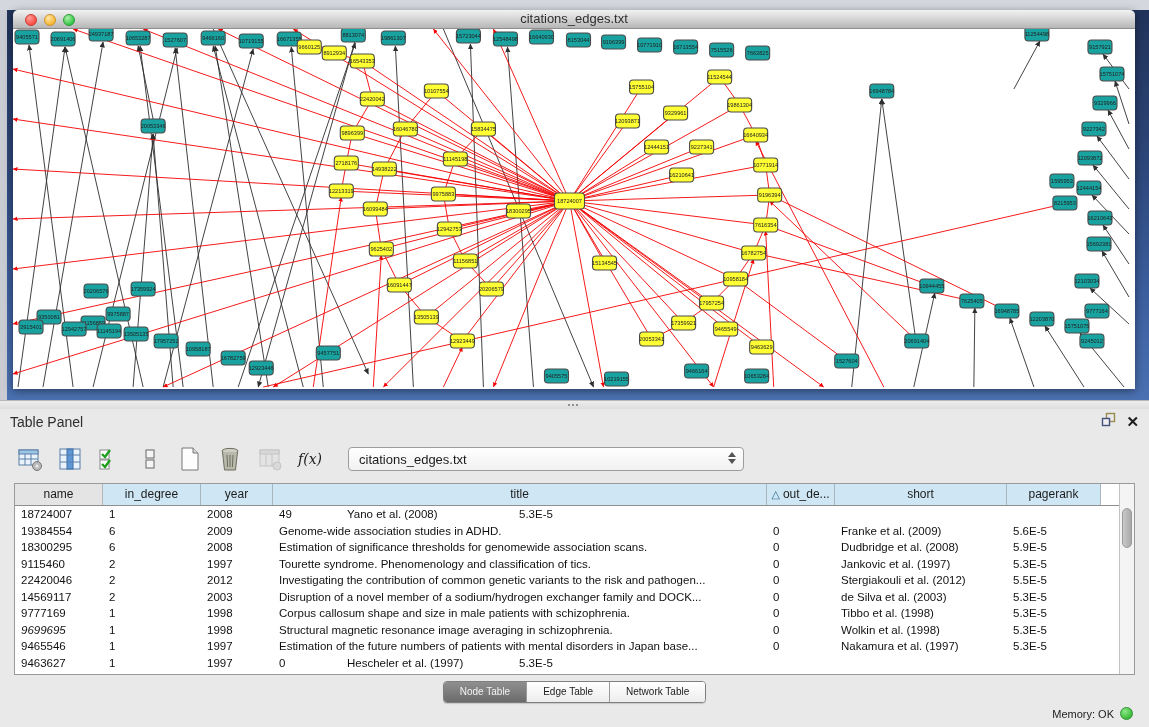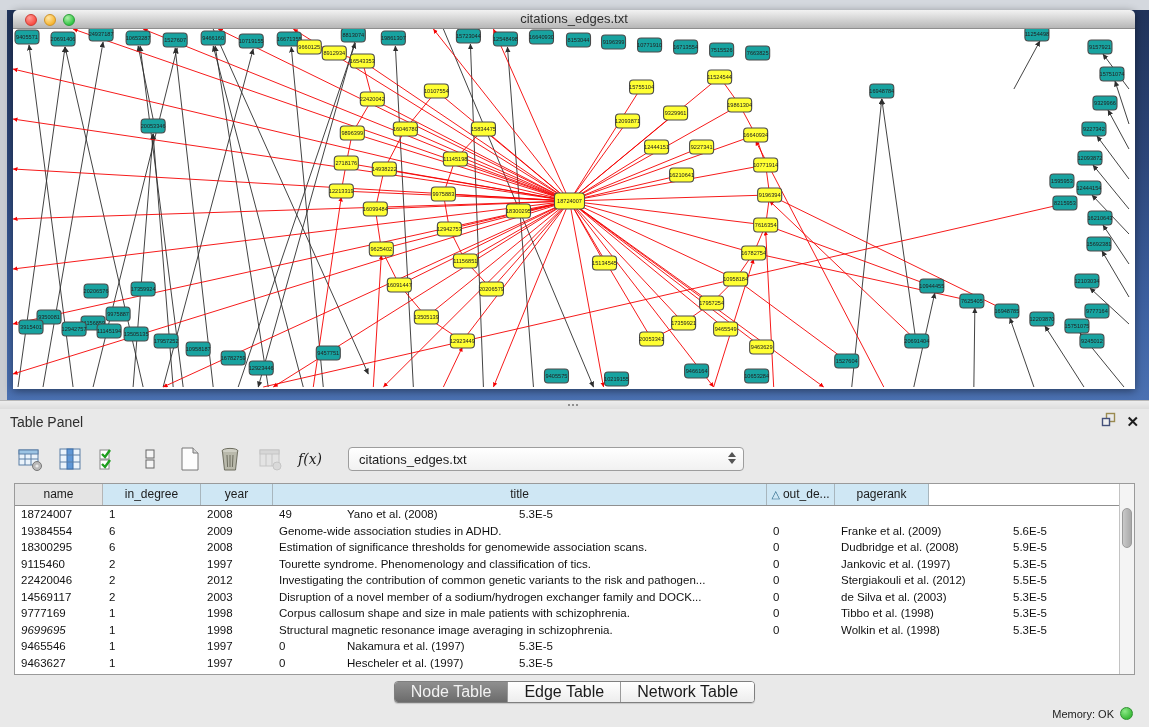--- a/index.html
+++ b/index.html
@@ -62,21 +62,21 @@
   .tr { display:flex; height:16.5px; }
   .td { font-size:11.5px; color:#111; line-height:16px; padding-left:6px;
     overflow:hidden; white-space:nowrap; }
   .vscroll { width:15px; border-left:1px solid #c3c3c3; background:#f4f4f4; position:relative; }
   .vthumb { position:absolute; left:2px; top:24px; width:10px; height:40px;
     background:linear-gradient(90deg,#c9c9c9,#a9a9a9); border-radius:5px; border:1px solid #9a9a9a; }
 
   .tabsrow { position:absolute; left:0; top:272px; width:1149px; text-align:center; }
   .seg { display:inline-flex; border:1px solid #7f7f7f; border-radius:4px; overflow:hidden;
     background:#fff; box-shadow:0 1px 1px rgba(0,0,0,.15); }
-  .seg-tab { padding:2px 16px; font-size:16px; color:#1a1a1a; line-height:16px;
+  .seg-tab { padding:2px 16px; font-size:10px; color:#1a1a1a; line-height:16px;
     background:linear-gradient(180deg,#ffffff,#ededed); border-left:1px solid #9a9a9a; }
   .seg-tab:first-child { border-left:none; }
   .seg-tab.active { background:linear-gradient(180deg,#8f8f8f,#6b6b6b); color:#f2f2f2; }
 
   .statusbar { position:absolute; left:0; top:296px; width:1149px; height:22px; }
   .mem { position:absolute; right:16px; top:2px; display:flex; align-items:center; gap:6px; }
   .mem-label { font-size:11px; color:#222; }
   .mem-dot { width:13px; height:13px; border-radius:50%; border:1px solid #2e9230;
     background:radial-gradient(circle at 35% 30%, #8ce987, #3dbb3b 70%); }
 </style>
@@ -756,20 +756,21 @@
   </div>
 
   <div class="tablewrap">
     <div class="tmain">
       <div class="thead" id="thead">
           <div class="th gray" style="width: 88px;">name</div>
           <div class="th" style="width: 98px;">in_degree</div>
           <div class="th" style="width: 72px;">year</div>
           <div class="th" style="width: 494px;">title</div>
           <div class="th" style="width: 68px;"><span class="sort-tri">△</span>out_de...</div>
+          <div class="th" style="width: 172px;">short</div>
           <div class="th" style="width: 94px;">pagerank</div>
         </div>
       <div id="tbody">
           <div class="tr">
             <div class="td" style="width: 88px;">18724007</div>
             <div class="td" style="width: 98px;">1</div>
             <div class="td" style="width: 72px;">2008</div>
             <div class="td" style="width: 68px;">49</div>
             <div class="td" style="width: 172px;">Yano et al. (2008)</div>
             <div class="td" style="width: 94px;">5.3E-5</div>
@@ -834,20 +835,21 @@
             <div class="td" style="width: 72px;">1998</div>
             <div class="td" style="width: 494px;">Structural magnetic resonance image averaging in schizophrenia.</div>
             <div class="td" style="width: 68px;">0</div>
             <div class="td" style="width: 172px;">Wolkin et al. (1998)</div>
             <div class="td" style="width: 94px;">5.3E-5</div>
           </div>
           <div class="tr">
             <div class="td" style="width: 88px;">9465546</div>
             <div class="td" style="width: 98px;">1</div>
             <div class="td" style="width: 72px;">1997</div>
+            <div class="td" style="width: 494px;">Estimation of the future numbers of patients with mental disorders in Japan base...</div>
             <div class="td" style="width: 68px;">0</div>
             <div class="td" style="width: 172px;">Nakamura et al. (1997)</div>
             <div class="td" style="width: 94px;">5.3E-5</div>
           </div>
           <div class="tr">
             <div class="td" style="width: 88px;">9463627</div>
             <div class="td" style="width: 98px;">1</div>
             <div class="td" style="width: 72px;">1997</div>
             <div class="td" style="width: 68px;">0</div>
             <div class="td" style="width: 172px;">Hescheler et al. (1997)</div>

